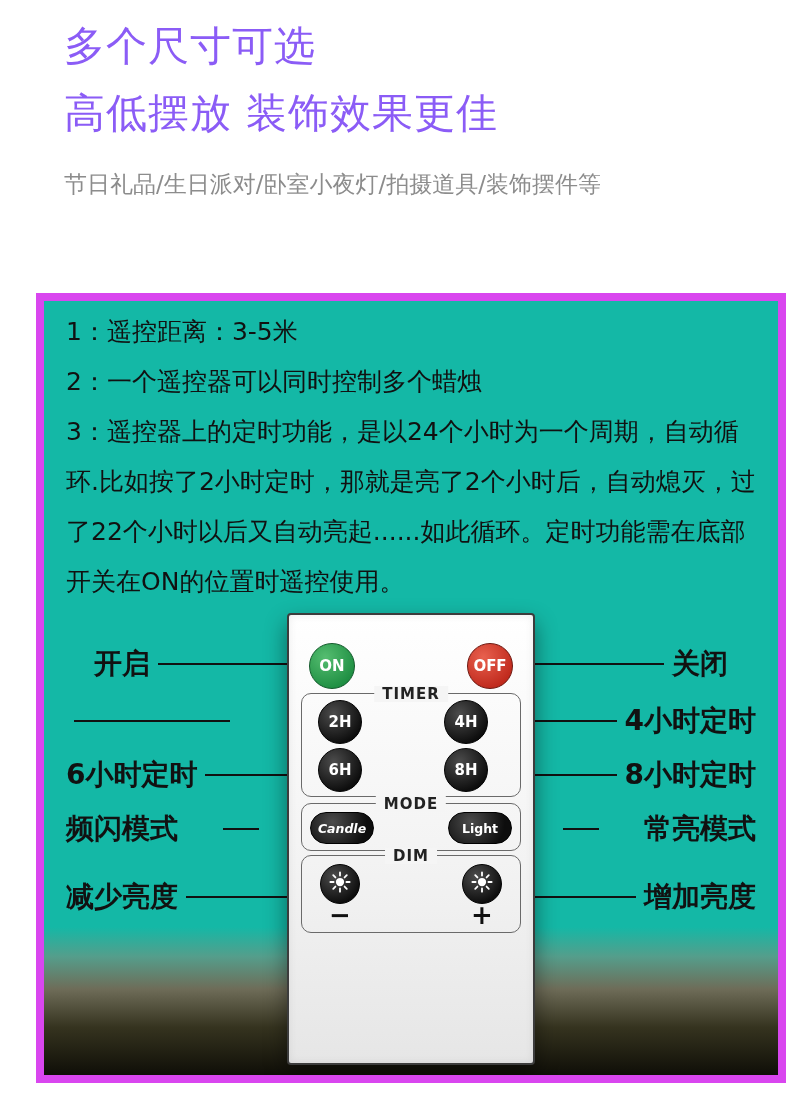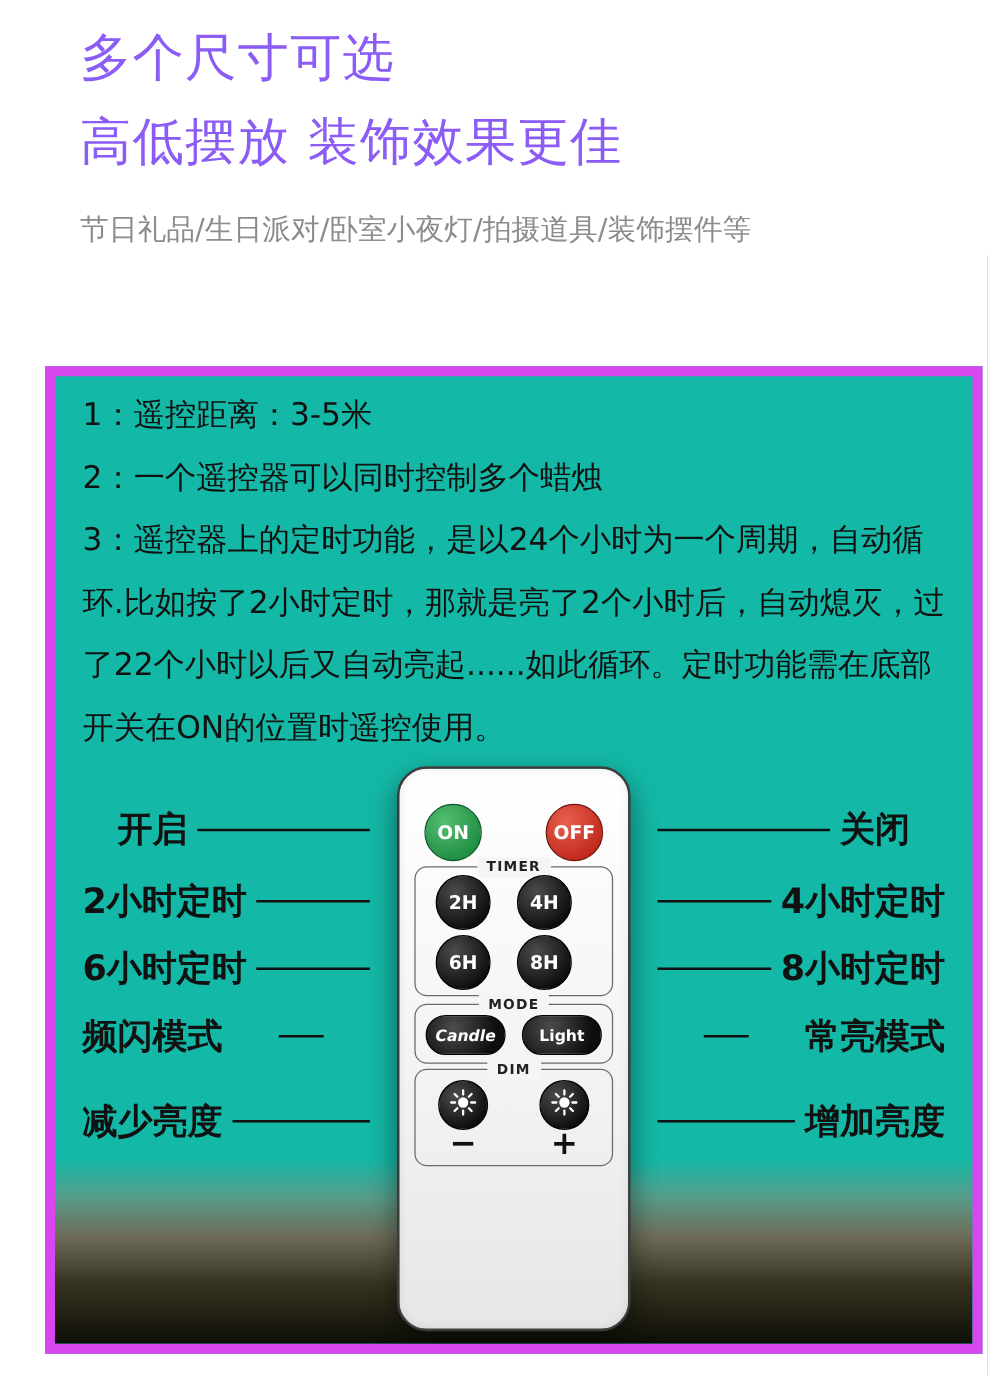--- a/index.html
+++ b/index.html
@@ -50,24 +50,24 @@
       rgba(138,136,117,0.55) 20%,
       #6e6c58 42%,
       #35331f 68%,
       #0f0e07 100%);
   }
 
   
   .remote {
     position: absolute; z-index: 2;
     left: 50%; transform: translateX(-50%);
-    top: 6px; width: 187px; height: 452px;
+    top: 6px; width: 248px; height: 452px;
     box-sizing: border-box;
     border: 2px solid #3c3c3c;
-    border-radius: 24px;
+    border-radius: 4px;
     background: linear-gradient(180deg, #ffffff 0%, #f3f3f3 55%, #e6e6e6 100%);
     box-shadow: 0 10px 22px rgba(0,0,0,0.45), inset 0 0 8px rgba(0,0,0,0.08);
   }
   .key {
     position: absolute;
     display: flex; align-items: center; justify-content: center;
     color: #fff; font-weight: bold;
   }
   .key.round { width: 46px; height: 46px; border-radius: 50%; font-size: 15px; }
   .key.black { background: radial-gradient(circle at 35% 30%, #4c4c4c, #0d0d0d 75%); border: 1px solid #000; box-sizing: border-box; }
@@ -75,21 +75,21 @@
   .key.off { right: 20px; top: 28px; background: radial-gradient(circle at 35% 30%, #e8604e, #c02a1d 75%); border: 1px solid #6d160e; box-sizing: border-box; }
 
   .section {
     position: absolute; left: 12px; right: 12px;
     border: 1.5px solid #6a6a6a; border-radius: 10px;
     box-sizing: border-box;
   }
   .section .sec-label {
     position: absolute; top: -8px; left: 50%; transform: translateX(-50%);
     background: #f5f5f5; padding: 0 8px;
-    font-size: 11px; font-weight: bold; letter-spacing: 1px; color: #222;
+    font-size: 15px; font-weight: bold; letter-spacing: 1px; color: #222;
     line-height: 16px;
   }
   .sec-timer { top: 78px; height: 104px; }
   .sec-mode  { top: 188px; height: 48px; }
   .sec-dim   { top: 240px; height: 78px; }
 
   .sec-timer .tl { left: 16px; } .sec-timer .tr { right: 32px; }
   .sec-timer .r1 { top: 6px; } .sec-timer .r2 { top: 54px; }
   .sec-timer .key { width: 44px; height: 44px; border-radius: 50%; font-size: 15px; text-align: right; }
 
@@ -141,21 +141,20 @@
     <div class="floor"></div>
 
     <div class="callout-row row-1 inset">
       <span class="co-label">开启</span>
       <div class="co-line"></div>
       <div class="co-gap"></div>
       <div class="co-line"></div>
       <span class="co-label">关闭</span>
     </div>
     <div class="callout-row row-2">
-      <span class="co-label">2小时定时</span>
       <div class="co-line"></div>
       <div class="co-gap"></div>
       <div class="co-line"></div>
       <span class="co-label">4小时定时</span>
     </div>
     <div class="callout-row row-3">
       <span class="co-label">6小时定时</span>
       <div class="co-line"></div>
       <div class="co-gap"></div>
       <div class="co-line"></div>

